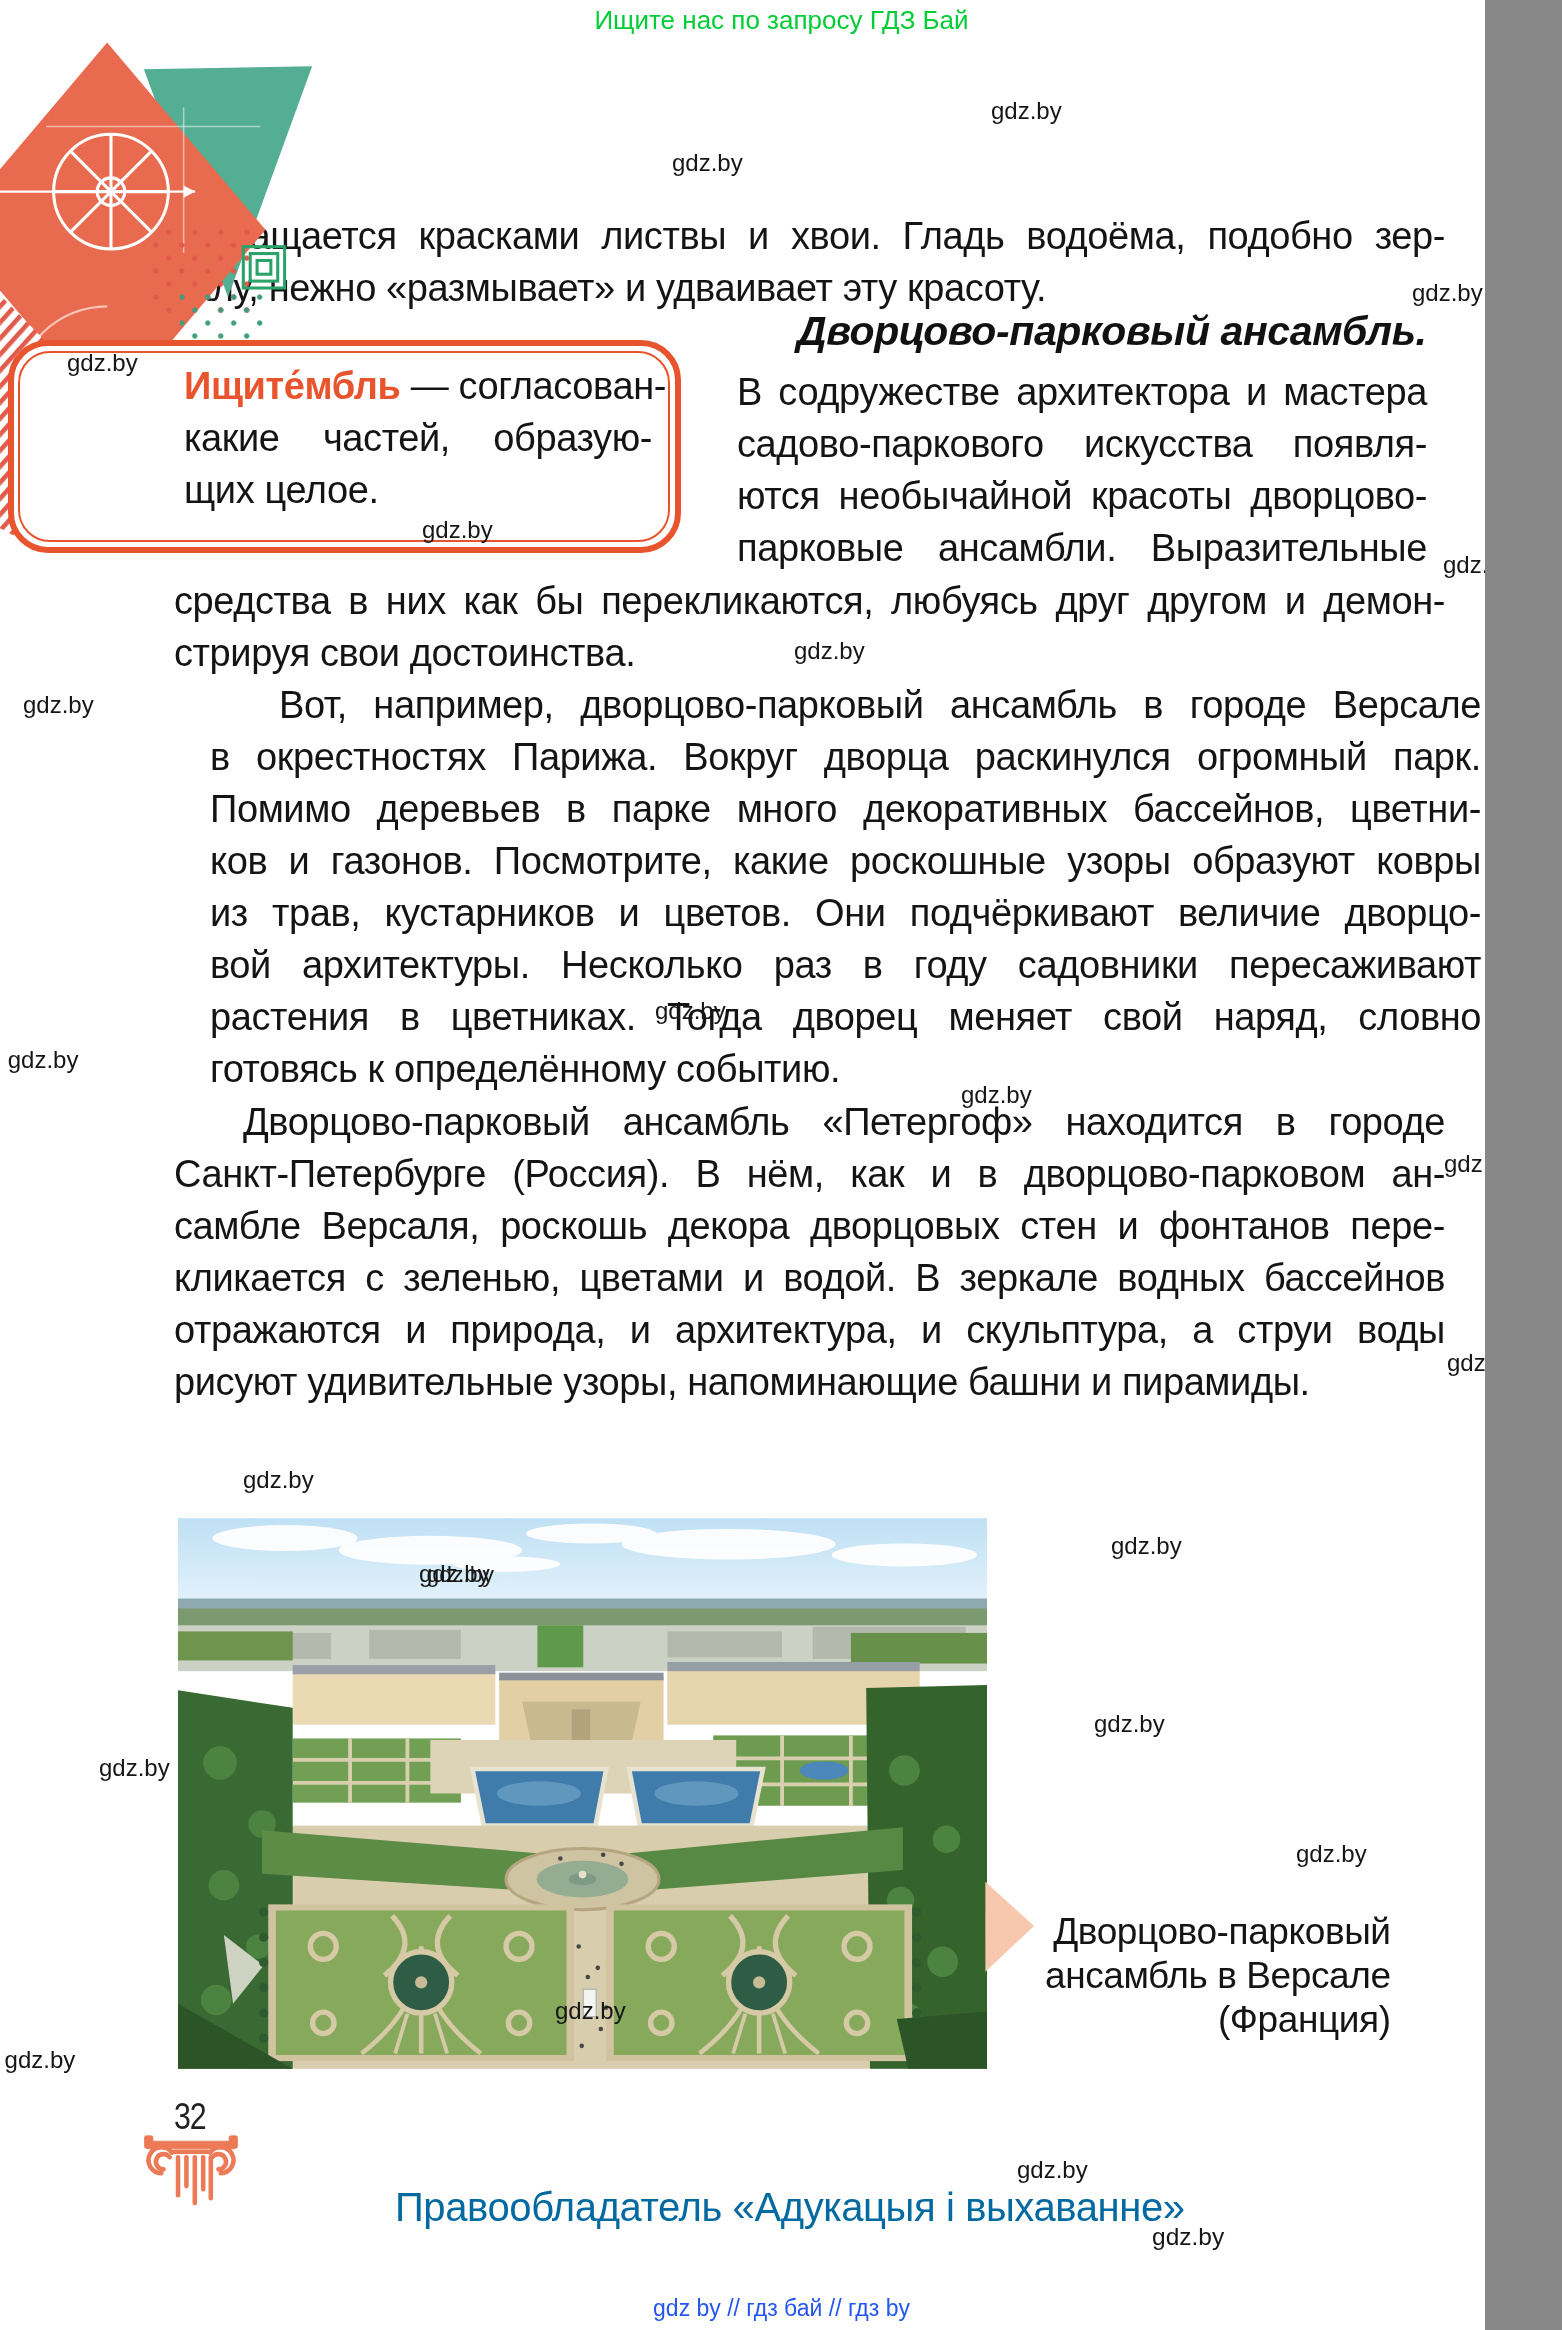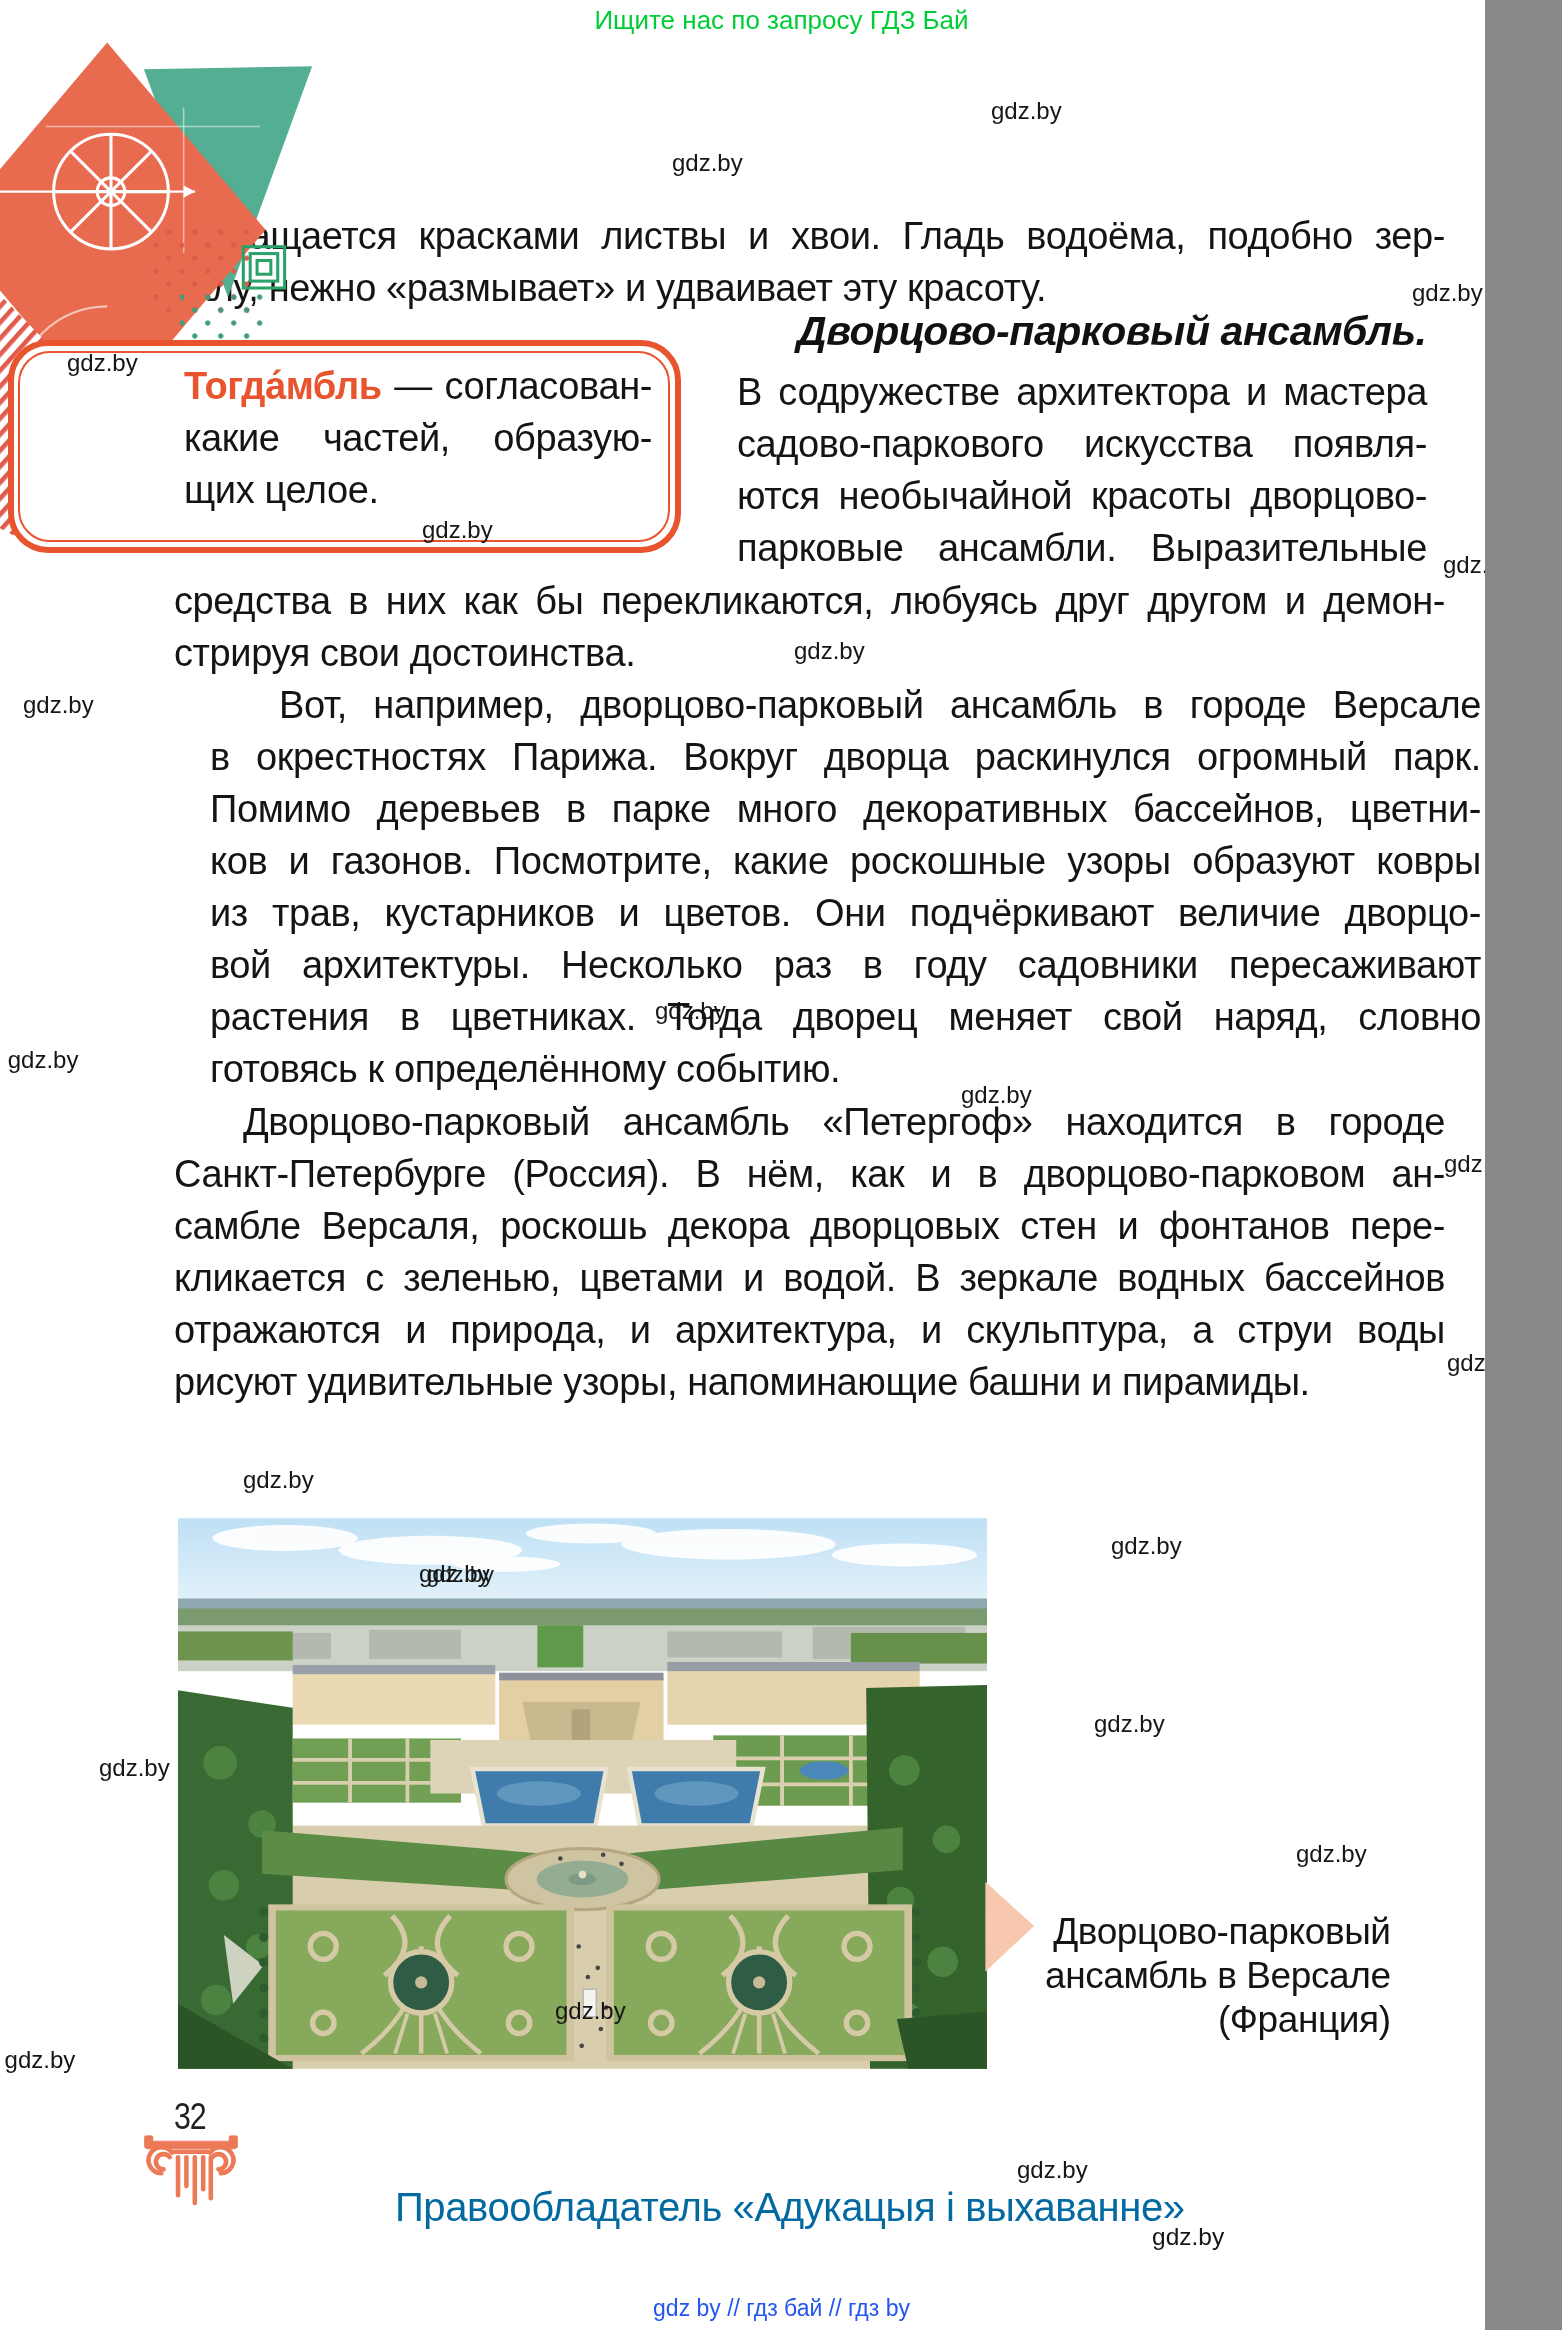--- a/index.html
+++ b/index.html
@@ -155,21 +155,21 @@
       <div class="line">В содружестве архитектора и мастера</div>
       <div class="line">садово-паркового искусства появля-</div>
       <div class="line">ются необычайной красоты дворцово-</div>
       <div class="line">парковые ансамбли. Выразительные</div>
     </div>
 
   <div class="defbox">
     <div class="defbox-inner"></div>
   </div>
   <div class="defbox-text">
-    <div class="line"><span class="term">Тогда́мбль</span><span> — согласован-</span></div>
+    <div class="line"><span class="term">Ищите́мбль</span><span> — согласован-</span></div>
     <div class="line">какие частей, образую-</div>
     <div class="line end">щих целое.</div>
   </div>
 
   <div class="textblock" style="left:174px;top:575px;width:1271px;">
       <div class="line">средства в них как бы перекликаются, любуясь друг другом и демон-</div>
       <div class="line end">стрируя свои достоинства.</div>
     </div>
 
   <div class="textblock" style="left:174px;top:679px;width:1271px;margin-left:36px;">

